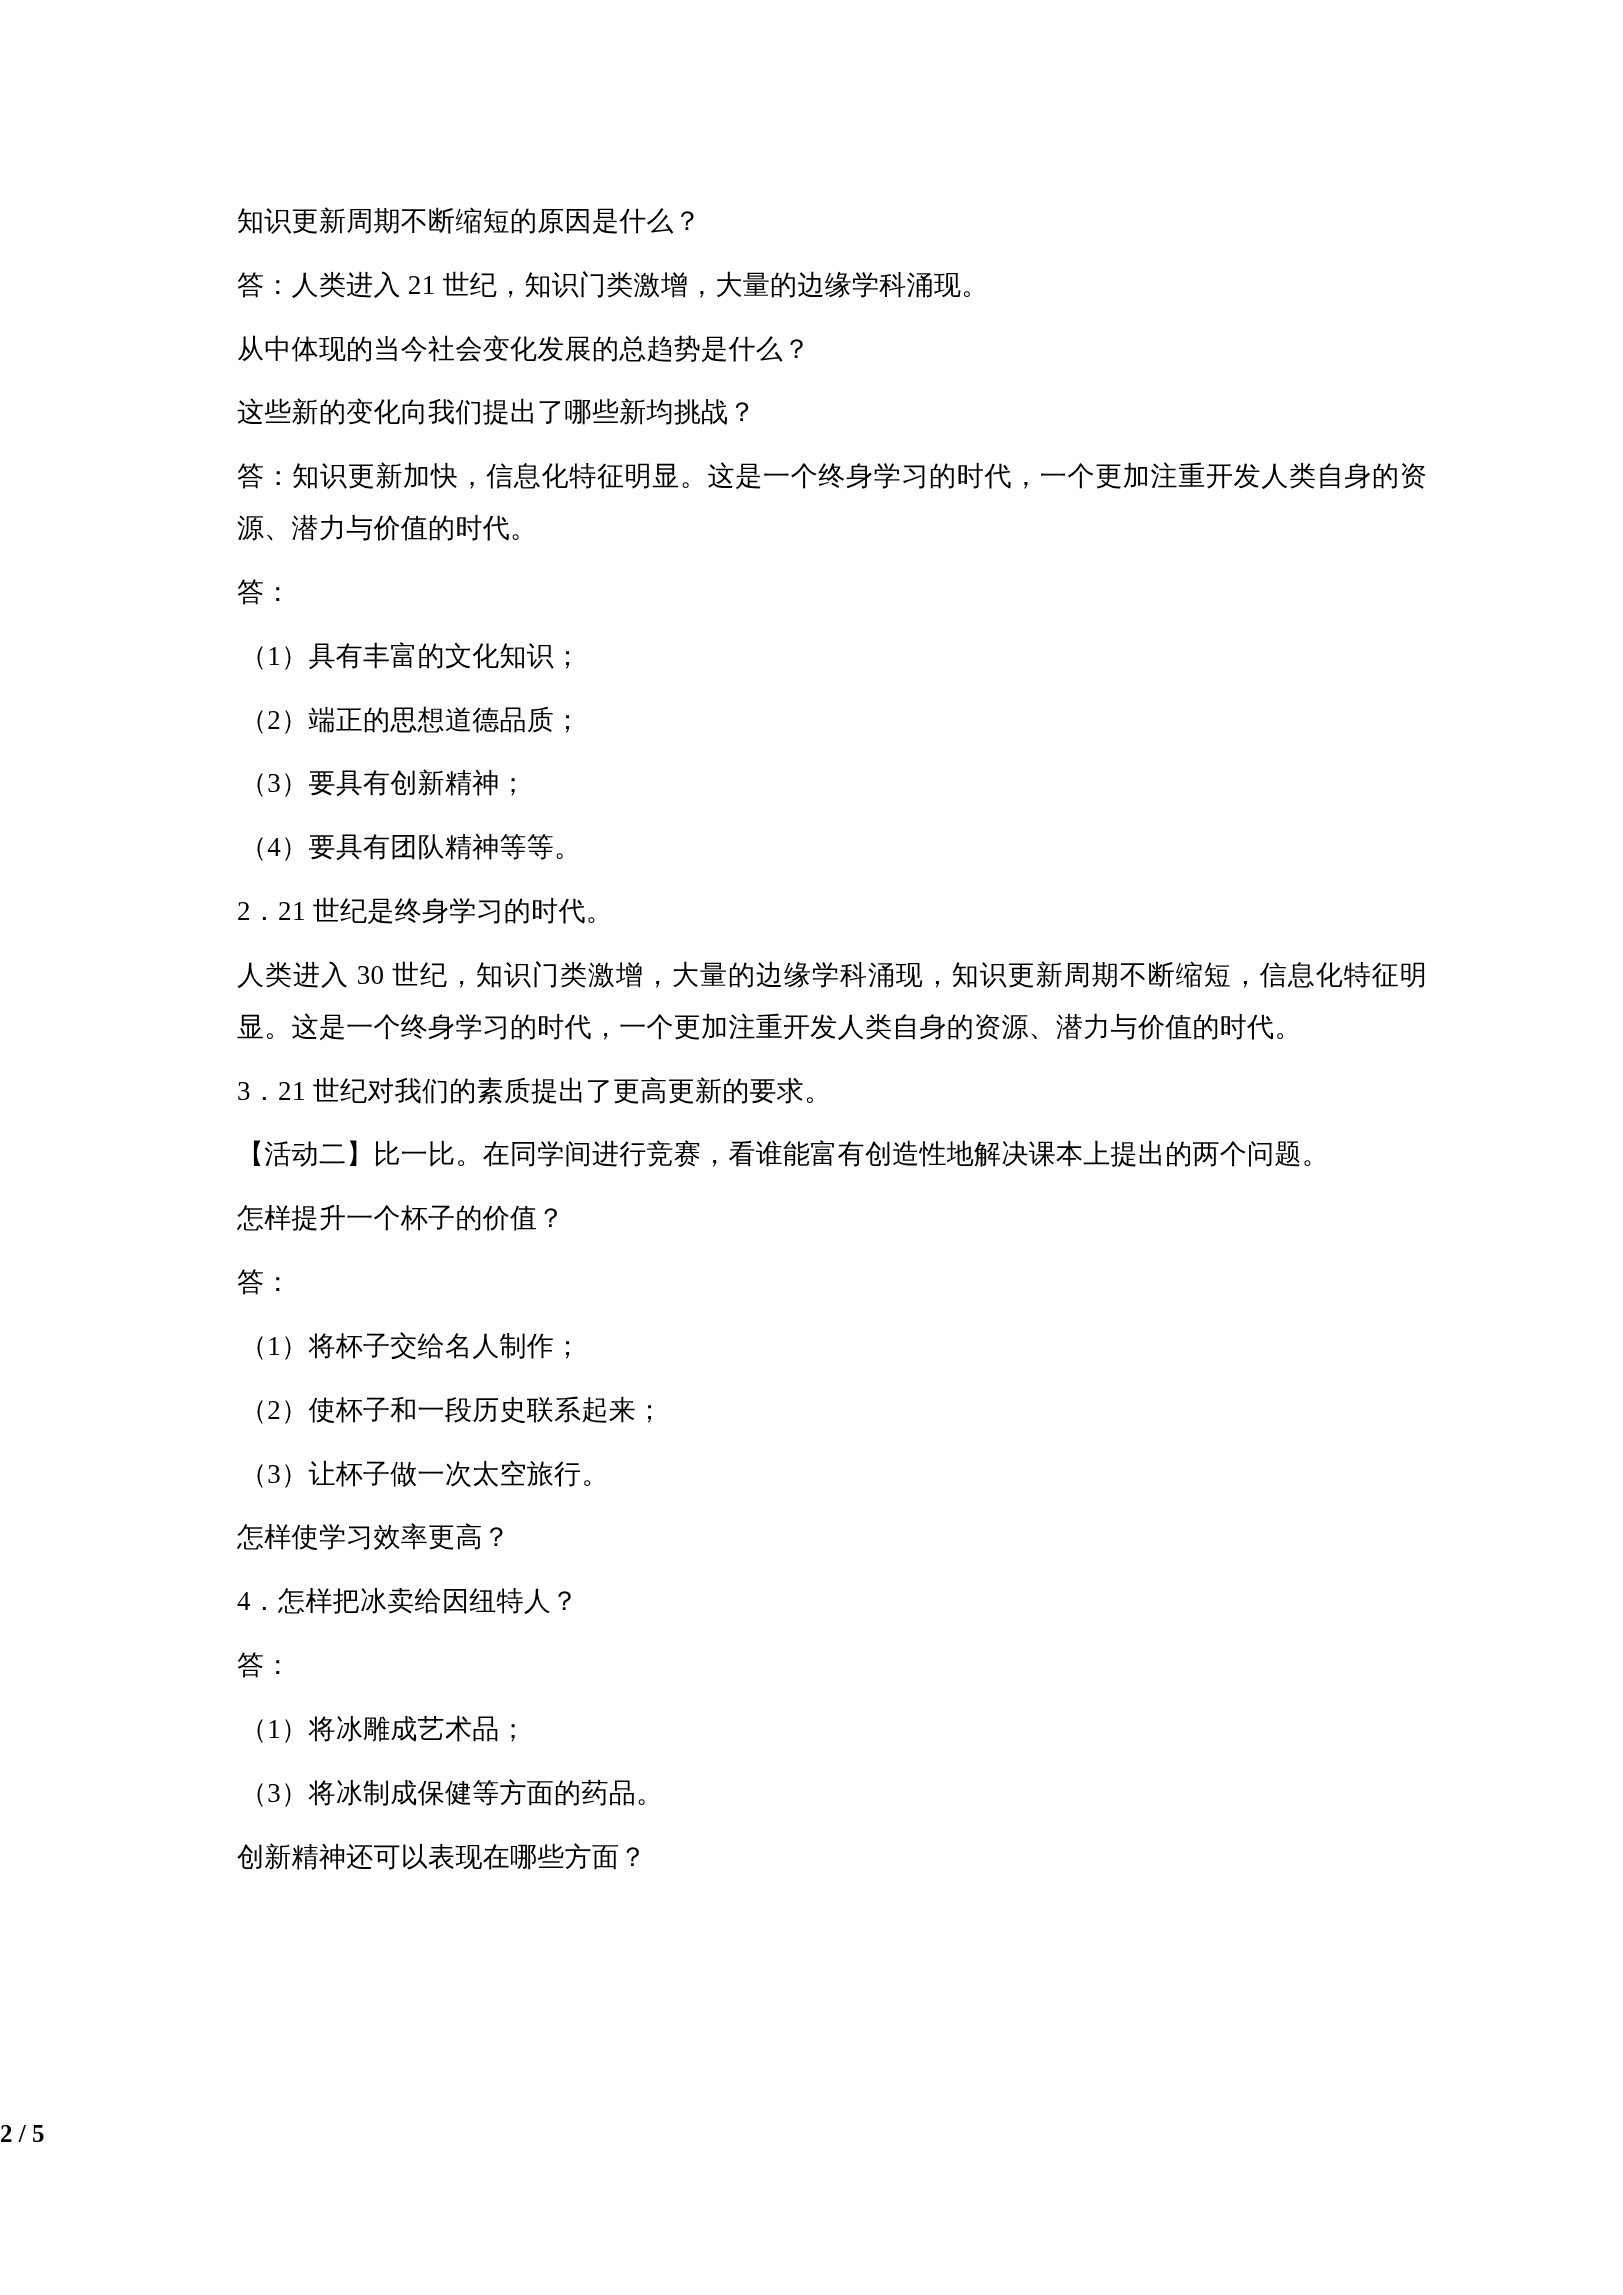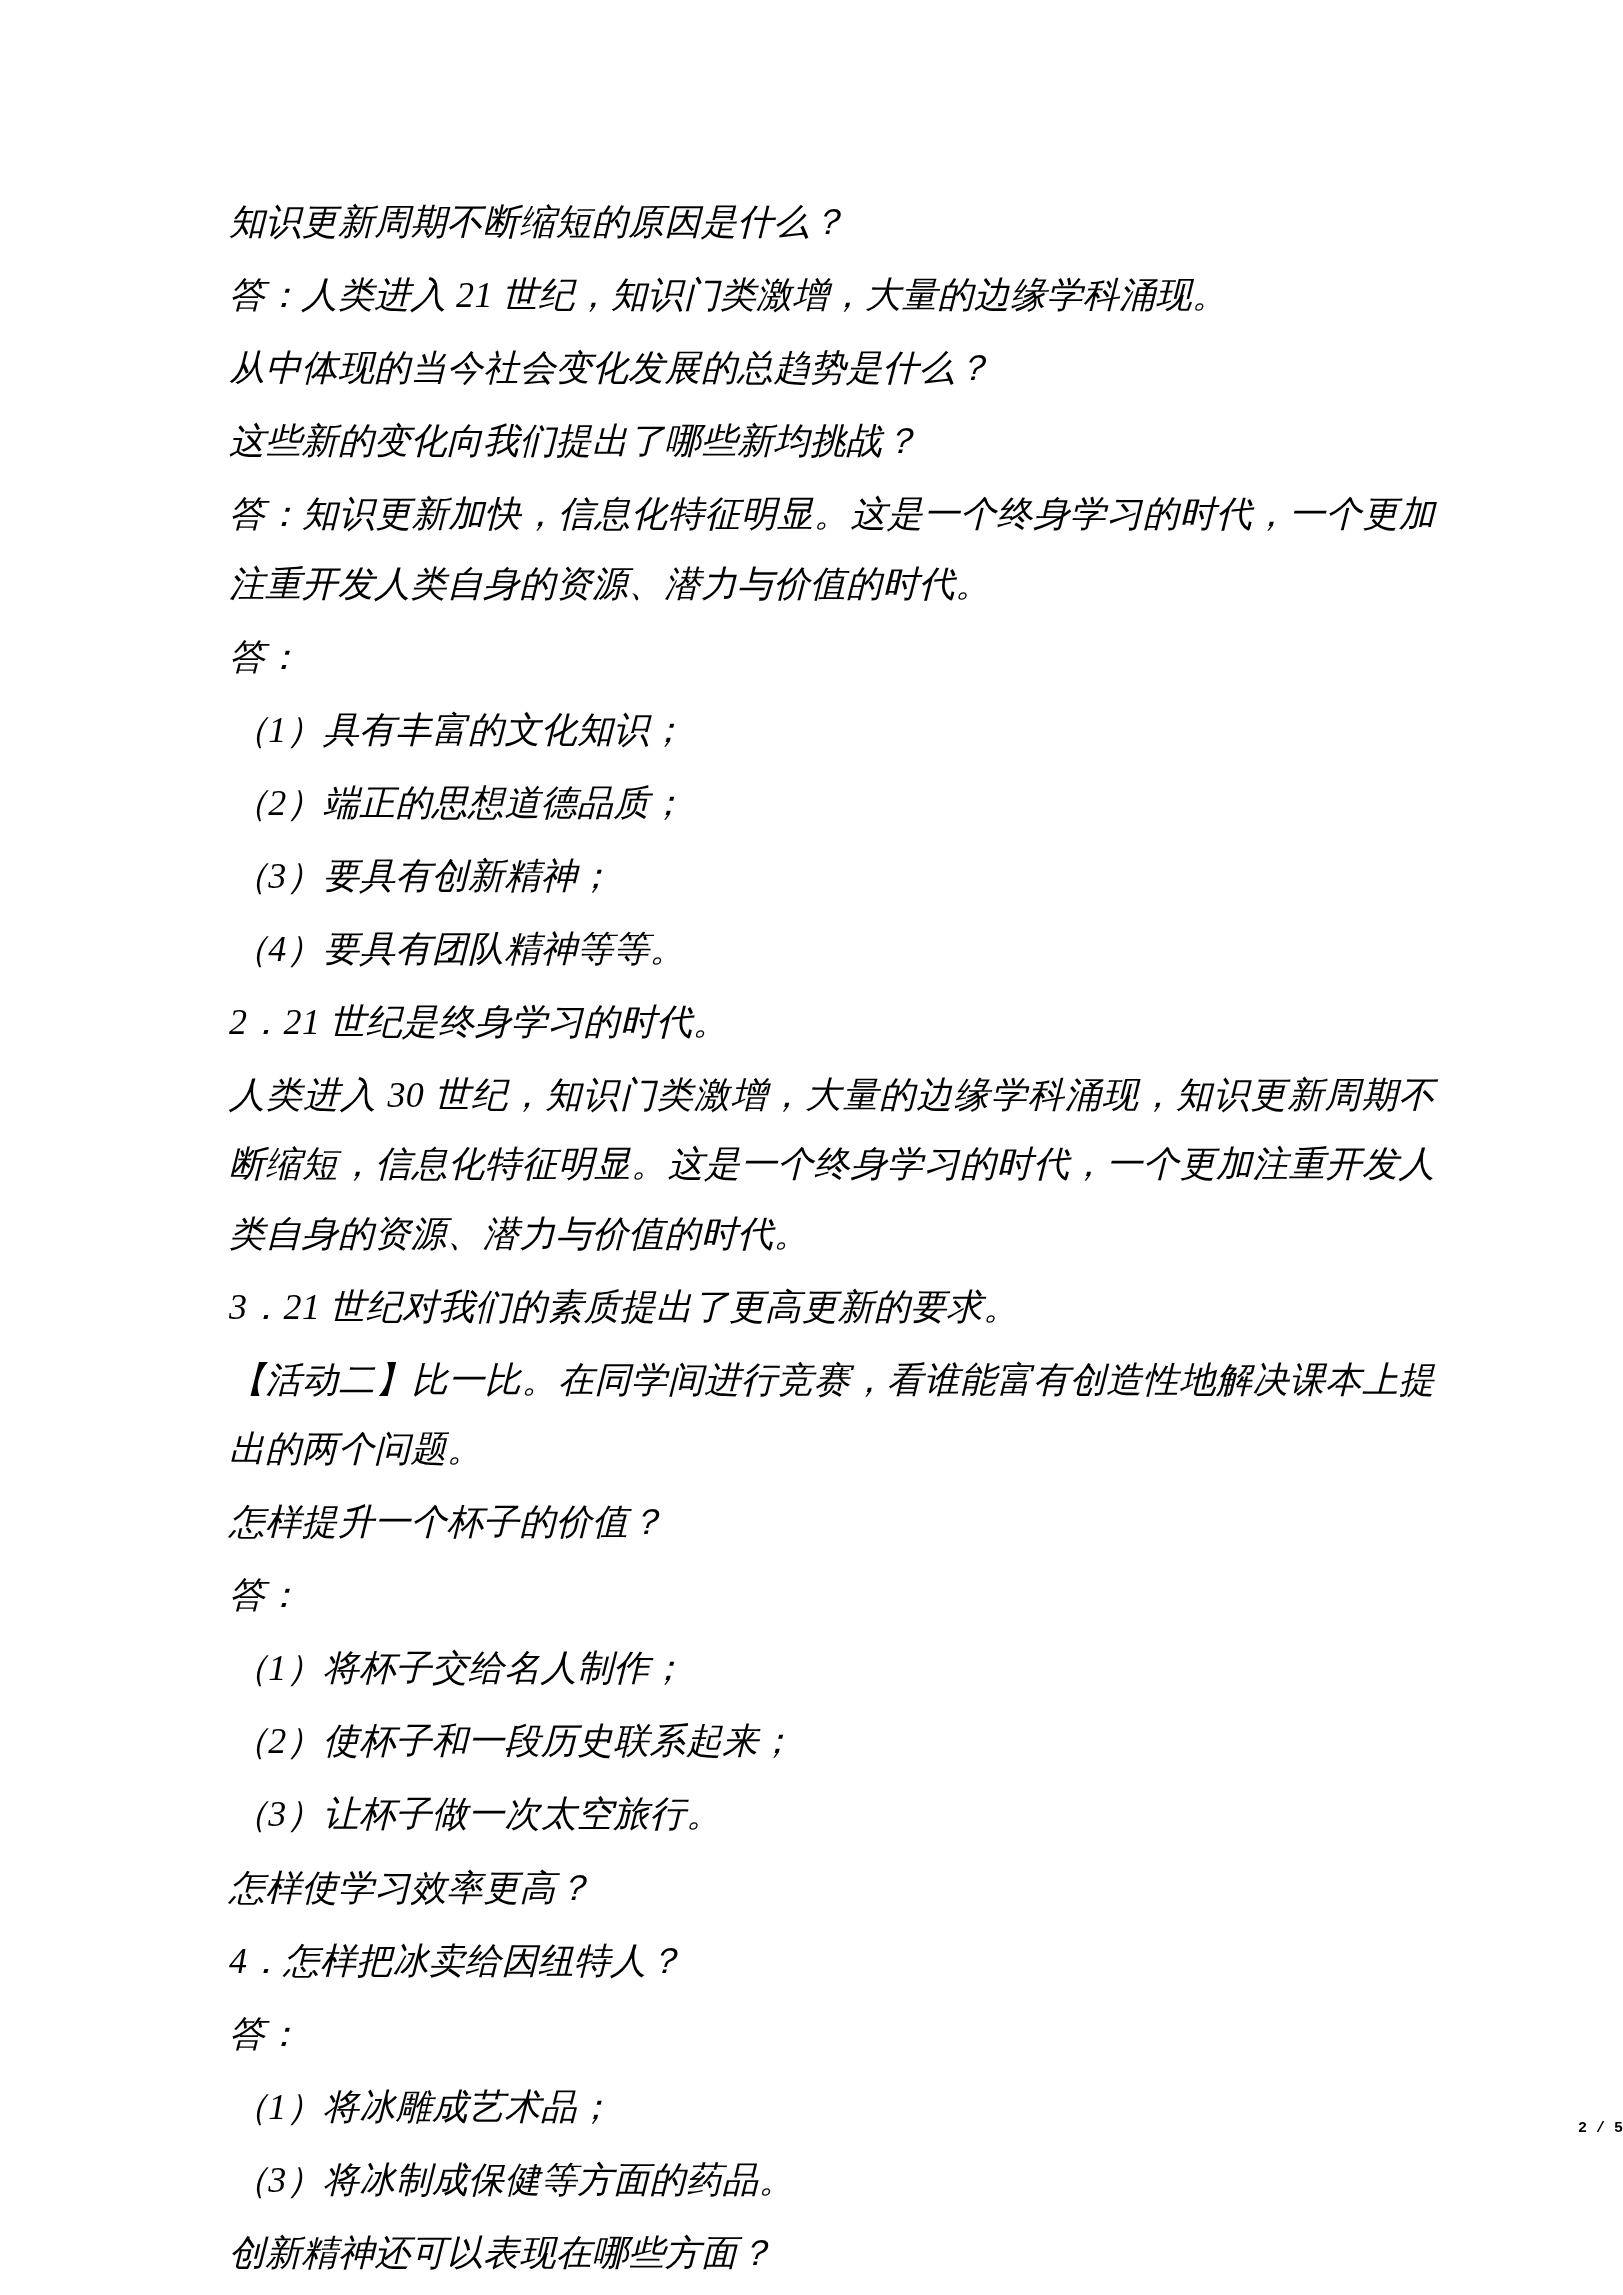--- a/index.html
+++ b/index.html
@@ -19,40 +19,39 @@
     background: #ffffff;
     box-sizing: border-box;
   }
   .content {
     position: absolute;
     left: 198px;
     top: 184px;
     width: 1241px;
   }
   p {
-    margin: 4px;
-    font-size: 36px;
+    margin: 12px;
+    font-size: 27px;
     line-height: 1.92;
     text-align: justify;
     text-justify: inter-ideograph;
     letter-spacing: 0.3px;
-    font-style: italic;
   }
   
   .ind1 { padding-left: 27px; }
   .ind2 { padding-left: 30px; }
   .footer {
     position: absolute;
     left: 0;
     right: 0;
     top: 2120px;
-    text-align: right;
-    font-size: 15px;
+    text-align: left;
+    font-size: 25px;
     font-weight: bold;
-    font-family: Liberation Mono, monospace;
+    font-family: Liberation Serif, serif;
   }
 </style>
 </head>
 <body>
 
 <div class="page">
   <div class="content">
     <p class="ind1">知识更新周期不断缩短的原因是什么？</p>
     <p class="ind1">答：人类进入 21 世纪，知识门类激增，大量的边缘学科涌现。</p>
     <p class="ind1">从中体现的当今社会变化发展的总趋势是什么？</p>

